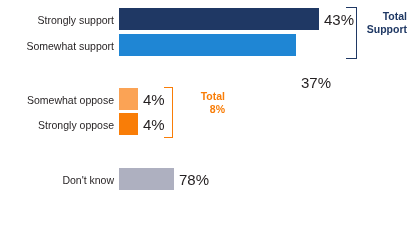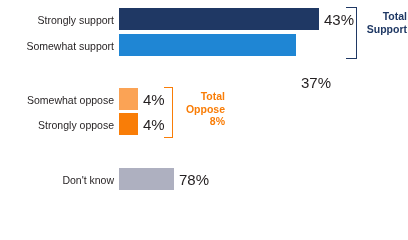--- a/index.html
+++ b/index.html
@@ -109,21 +109,20 @@
   <div class="value-label" style="left:142px; top:94px;">4%</div>
 
   <div class="cat-label" style="top:119px;">Strongly oppose</div>
   <div class="bar bar-strongly-oppose" style="top:113px; width:19px;"></div>
   <div class="value-label" style="left:142px; top:119px;">4%</div>
 
   <div class="bracket bracket-oppose" style="left:163px; top:87px; width:9px; height:51px;"></div>
 
   <div class="total-callout total-oppose" style="left:178px; top:90px; width:46px;">
     <span>Total</span>
-    <span>Oppose</span>
     <span>8%</span>
   </div>
 
   <div class="cat-label" style="top:174px;">Don't know</div>
   <div class="bar bar-dont-know" style="top:168px; width:55px;"></div>
   <div class="value-label" style="left:178px; top:174px;">78%</div>
 
 </div>
 
 </body></html>

